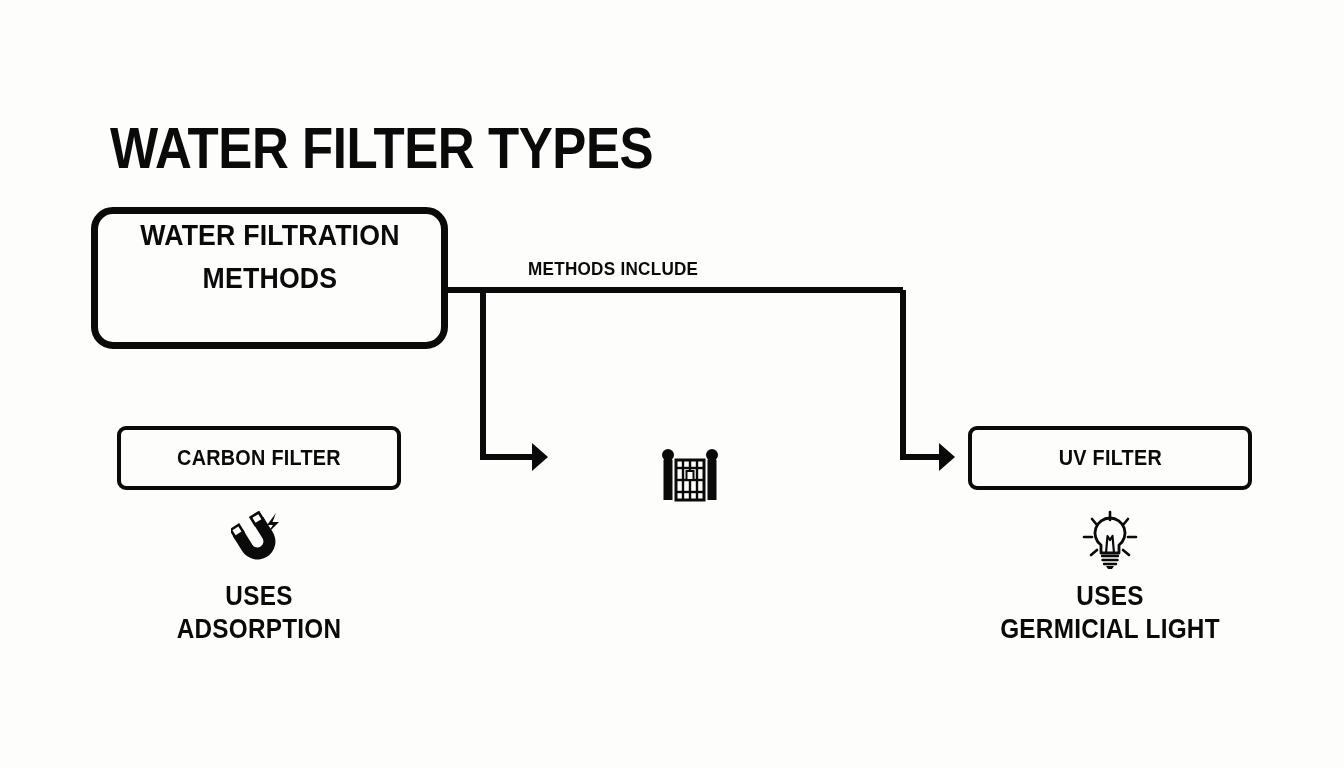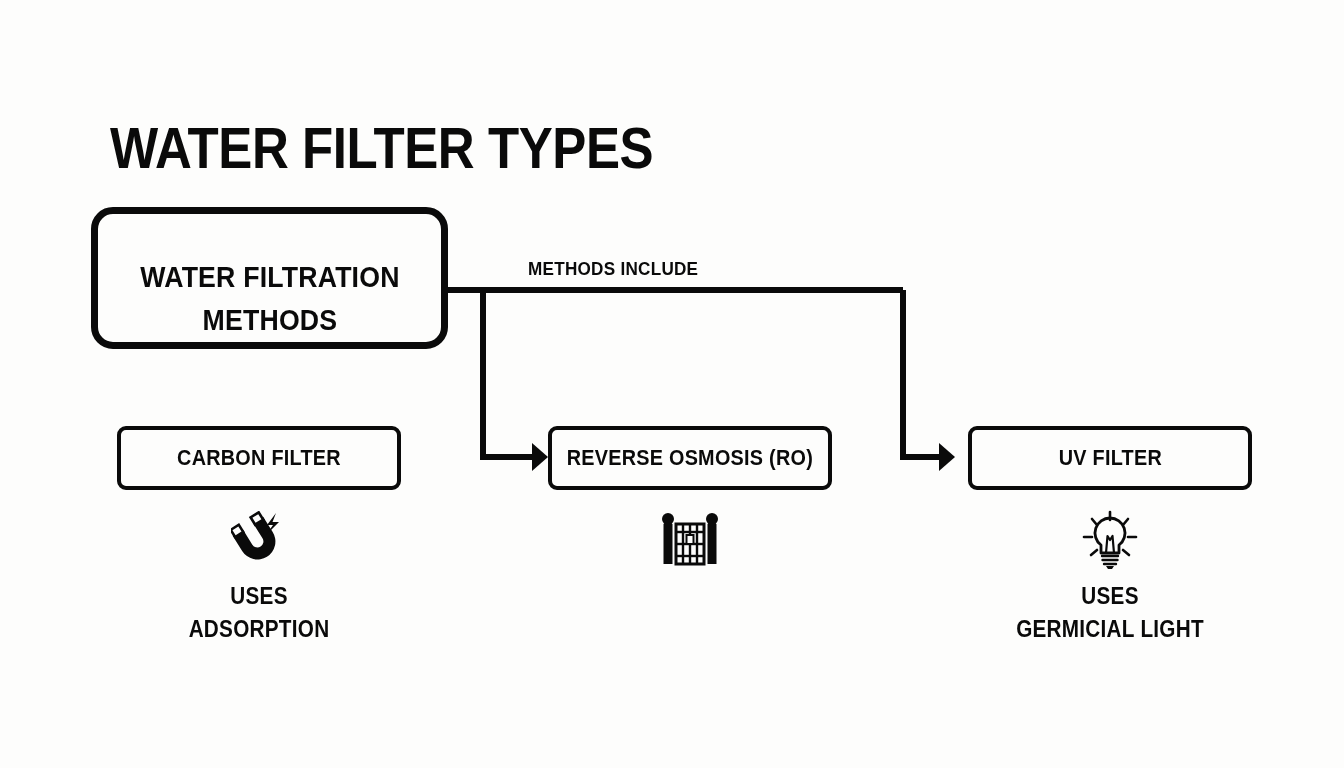--- a/index.html
+++ b/index.html
@@ -51,21 +51,21 @@
     position: absolute;
     left: 91px;
     top: 207px;
     width: 357px;
     height: 142px;
     box-sizing: border-box;
     border: 7px solid #0a0a0a;
     border-radius: 22px;
     background: #fdfdfc;
     display: flex;
-    align-items: flex-end;
+    align-items: flex-start;
     justify-content: center;
   }
   #root-node .node-label {
     font-family: "Liberation Sans Narrow", "Liberation Sans", sans-serif;
     font-weight: 700;
     font-size: 29px;
     line-height: 43px;
     letter-spacing: 0.2px;
     color: #0a0a0a;
     text-align: center;
@@ -116,21 +116,21 @@
     height: 62px;
     margin-top: 19px;
     display: flex;
     align-items: center;
     justify-content: center;
   }
   .method-caption {
     margin-top: 9px;
     font-family: "Liberation Sans Narrow", "Liberation Sans", sans-serif;
     font-weight: 700;
-    font-size: 23px;
+    font-size: 27px;
     line-height: 33px;
     letter-spacing: 0.3px;
     color: #0a0a0a;
     text-align: center;
   }
   .method-caption .cap-line {
     display: block;
     transform: scaleX(0.9);
   }
 
@@ -183,23 +183,20 @@
         <polygon points="45,2 36,14 42,14 35,24 48,11 41.5,11" fill="#0a0a0a"></polygon>
       </svg>
     </div>
     <div class="method-caption">
       <span class="cap-line">USES</span>
       <span class="cap-line">ADSORPTION</span>
     </div>
   </div>
 
   <div class="method" id="method-ro">
-    <div class="method-box">
-      <span class="box-label">REVERSE OSMOSIS (RO)</span>
-    </div>
     <div class="method-icon">
       <svg width="58" height="58" viewBox="0 0 58 58" xmlns="http://www.w3.org/2000/svg">
 
         <circle cx="7" cy="8" r="6" fill="#0a0a0a"></circle>
         <rect x="2.5" y="13" width="9" height="40" fill="#0a0a0a"></rect>
 
         <circle cx="51" cy="8" r="6" fill="#0a0a0a"></circle>
         <rect x="46.5" y="13" width="9" height="40" fill="#0a0a0a"></rect>
 
         <rect x="15" y="13" width="28" height="40" fill="none" stroke="#0a0a0a" stroke-width="3"></rect>

